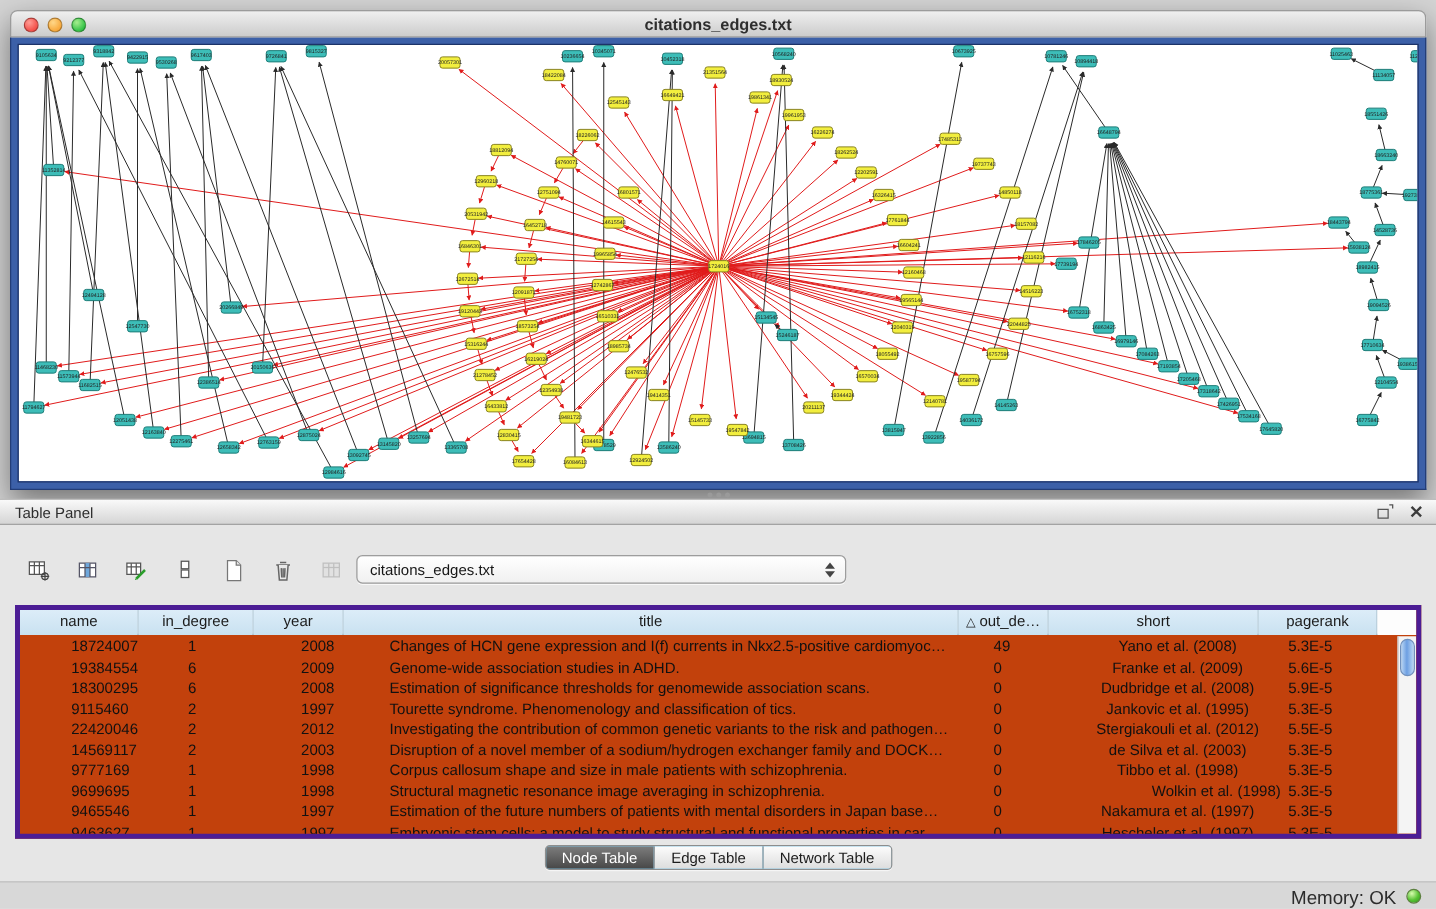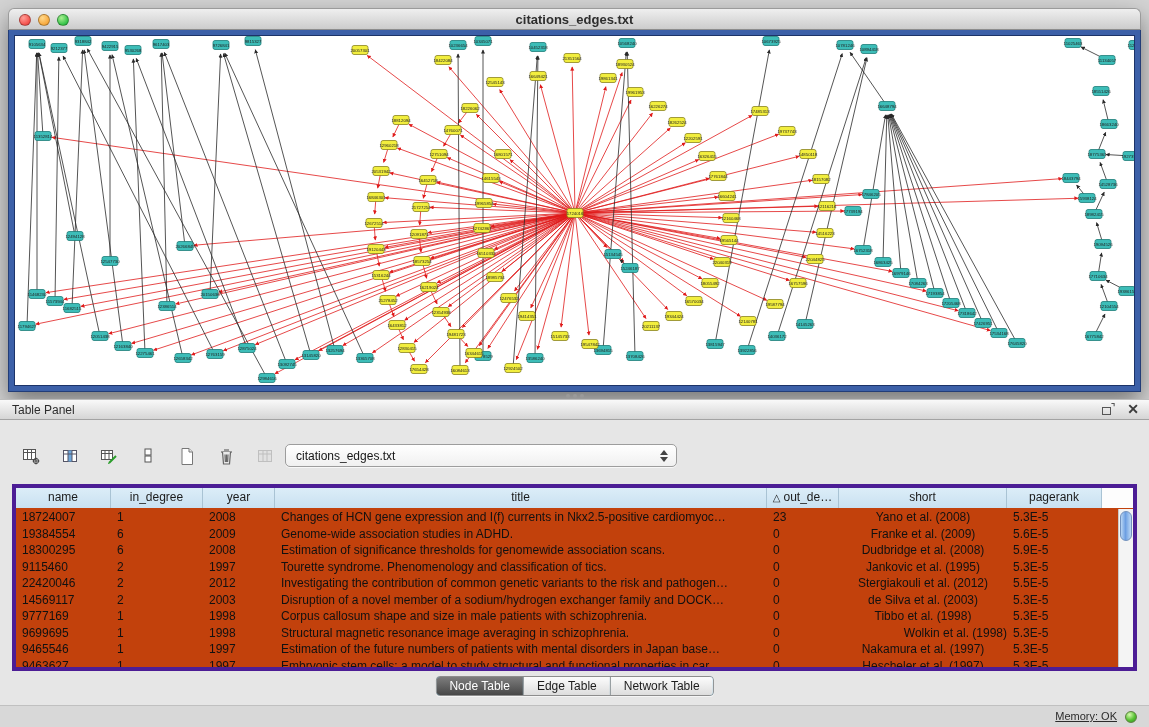--- a/index.html
+++ b/index.html
@@ -54,39 +54,39 @@
   .tri-dn { width:0; height:0; border-left:4px solid transparent; border-right:4px solid transparent; border-top:5px solid #444; }
 
   
   #table { position:absolute; left:12px; top:64px; width:1125px; height:187px; background:#c2410c;
            border:4px solid #4c1d95; overflow:hidden; }
   #thead { display:flex; height:20px; border-bottom:1px solid #9fb6c6; background:#fff; }
   .th { height:20px; line-height:19px; font-size:12px; color:#1b1b1b; text-align:center;
         background:linear-gradient(#dcedf8,#c9e1f1); border-right:1px solid #a9c3d4; overflow:hidden; white-space:nowrap; }
   .th .sort { margin-right:3px; font-size:10px; }
   .th-fill { background:#fdfdfd; border-right:none; flex:1; }
-  #tbody { position:absolute; left:0; top:21px; right:15px; bottom:0; }
+  #tbody { position:absolute; left:0; top:21px; right:15px; bottom:0;padding-left:35px; }
   .tr { display:flex; height:16.5px; }
   .td { font-size:12px; color:#111; line-height:16.5px; white-space:nowrap; overflow:hidden; padding-left:6px; }
   .td.center { text-align:center; padding-left:0; }
   #vscroll { position:absolute; right:0; top:21px; width:15px; bottom:0; background:#f4f4f4; border-left:1px solid #c9c9c9; }
   #vthumb { position:absolute; left:1px; top:2px; width:12px; height:30px; border-radius:6px;
             background:linear-gradient(90deg,#b9d6f4,#6d9fe2 45%,#bcd8f5); border:1px solid #7191bd; }
 
   
   #tabs { position:absolute; left:50%; transform:translateX(-50%); top:256px; display:flex; height:20px;
           border:1px solid #8d8d8d; border-radius:4px; overflow:hidden; background:#7dd3fc; box-shadow:0 1px 0 rgba(255,255,255,.6); }
   .tab { font-size:12px; padding:0 13px; line-height:19px; color:#1c1c1c;
          background:linear-gradient(#fcfcfc,#dddddd); border-left:1px solid #9a9a9a; }
   .tab:first-child { border-left:none; }
   .tab.active { background:linear-gradient(#7d7d7d,#474747); color:#fff; }
 
   
   #status { position:absolute; left:0; bottom:0; width:1149px; height:22px; background:#d8d8d8; border-top:1px solid #c0c0c0; }
-  #status .mem { position:absolute; right:32px; top:4px; font-size:11px; color:#2c2c2c;text-decoration:underline; }
+  #status .mem { position:absolute; right:32px; top:4px; font-size:15px; color:#2c2c2c; }
   #mem-dot { position:absolute; right:12px; top:5px; width:12px; height:12px; border-radius:50%;
              background:radial-gradient(circle at 35% 28%, #d7fbae, #57c233 55%, #2f9320); border:1px solid #5d8040; }
 
   svg text { font-family:"Liberation Sans", sans-serif; }
 </style>
 </head>
 <body>
 
 <div id="window">
   <div class="titlebar">
@@ -684,21 +684,21 @@
         <div class="th" style="width: 168px;"><span>short</span></div>
         <div class="th" style="width: 95px;"><span>pagerank</span></div>
         <div class="th th-fill"></div>
       </div>
     <div id="tbody">
         <div class="tr">
           <div class="td" style="width: 95px;">18724007</div>
           <div class="td" style="width: 92px;">1</div>
           <div class="td" style="width: 72px;">2008</div>
           <div class="td" style="width: 492px;">Changes of HCN gene expression and I(f) currents in Nkx2.5-positive cardiomyoc…</div>
-          <div class="td" style="width: 72px;">23</div>
+          <div class="td" style="width: 72px;">49</div>
           <div class="td center" style="width: 168px;">Yano et al. (2008)</div>
           <div class="td" style="width: 95px;">5.3E-5</div>
         </div>
         <div class="tr">
           <div class="td" style="width: 95px;">19384554</div>
           <div class="td" style="width: 92px;">6</div>
           <div class="td" style="width: 72px;">2009</div>
           <div class="td" style="width: 492px;">Genome-wide association studies in ADHD.</div>
           <div class="td" style="width: 72px;">0</div>
           <div class="td center" style="width: 168px;">Franke et al. (2009)</div>

